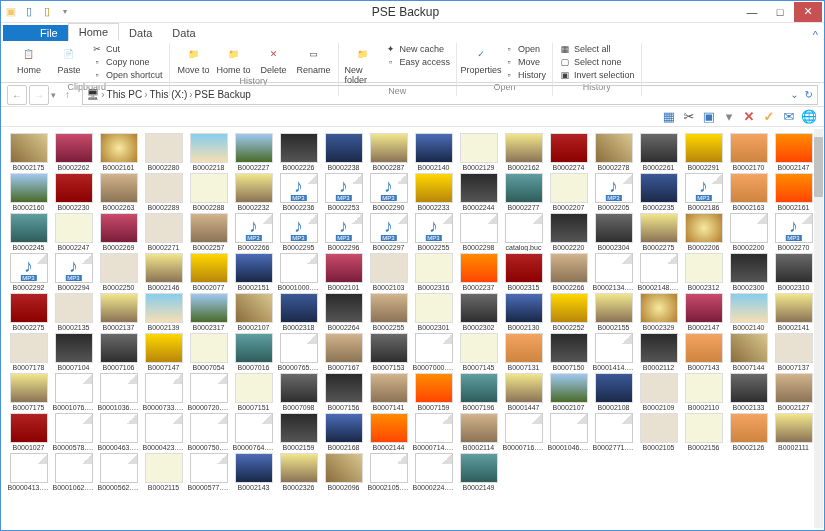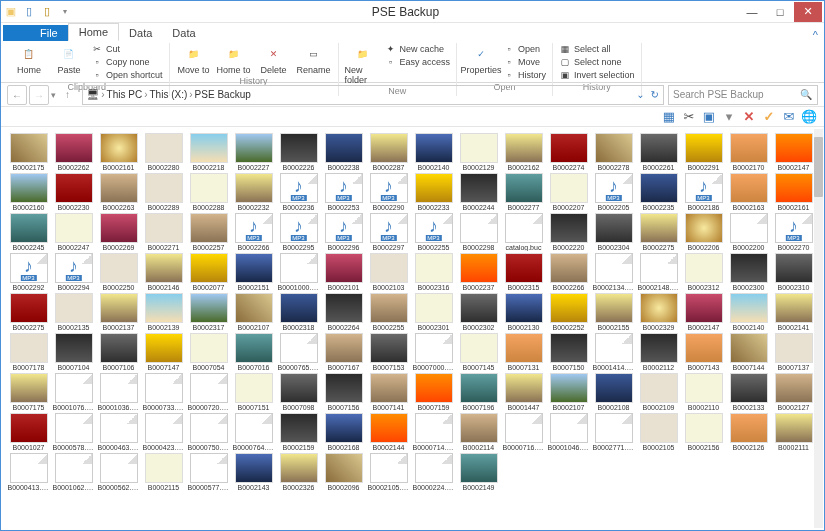--- a/index.html
+++ b/index.html
@@ -200,24 +200,20 @@
     <span>🖥</span>
     <span class="sep">›</span>
     <span>This PC</span>
     <span class="sep">›</span>
     <span>This (X:)</span>
     <span class="sep">›</span>
     <span>PSE Backup</span>
     <span class="refresh">⌄</span>
     <span style="color:#3a7bbf;margin-left:4px">↻</span>
   </div>
-  <div class="searchbox">
-    <span>Search PSE Backup</span>
-    <span class="mag">🔍</span>
-  </div>
 </div>
 
 <div class="toolbar2">
   <span class="ticon" style="color:#3a7bbf">▦</span>
   <span class="ticon" style="color:#555">✂</span>
   <span class="ticon" style="color:#3a7bbf">▣</span>
   <span class="ticon" style="color:#888">▾</span>
   <span class="ticon" style="color:#d9534f;font-weight:bold">✕</span>
   <span class="ticon" style="color:#f0ad4e;font-weight:bold">✓</span>
   <span class="ticon" style="color:#3a7bbf">✉</span>

